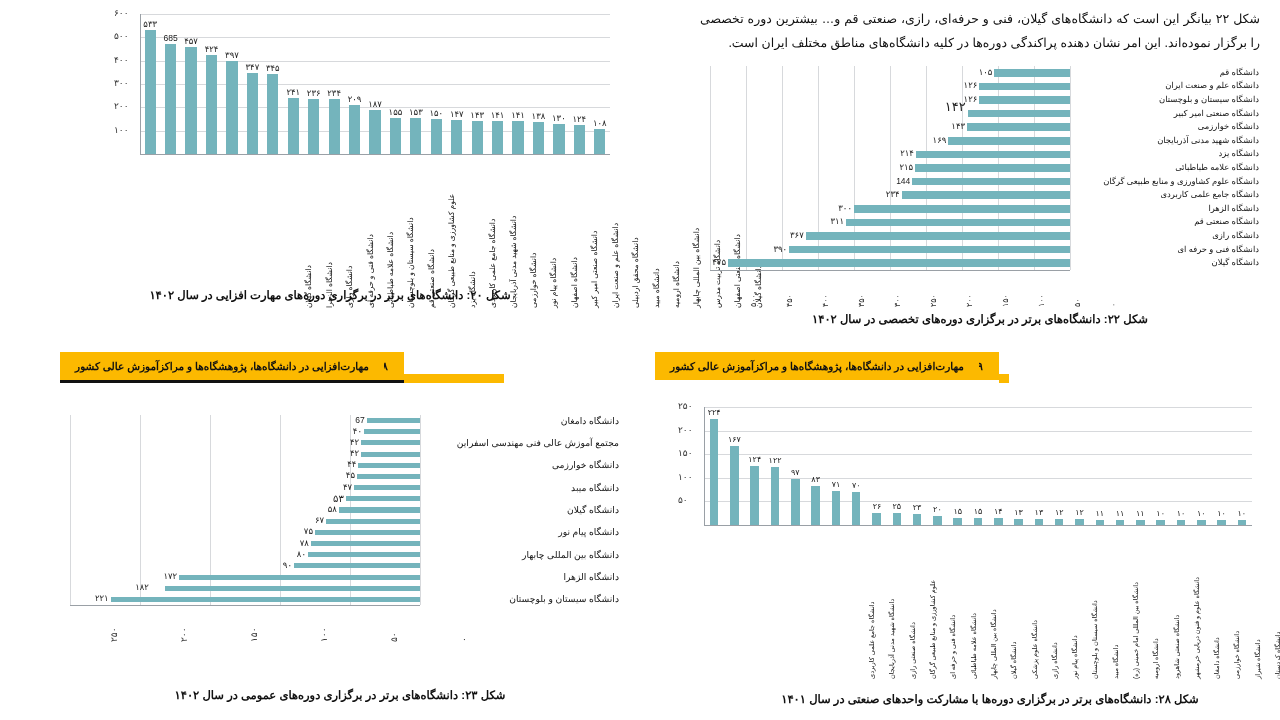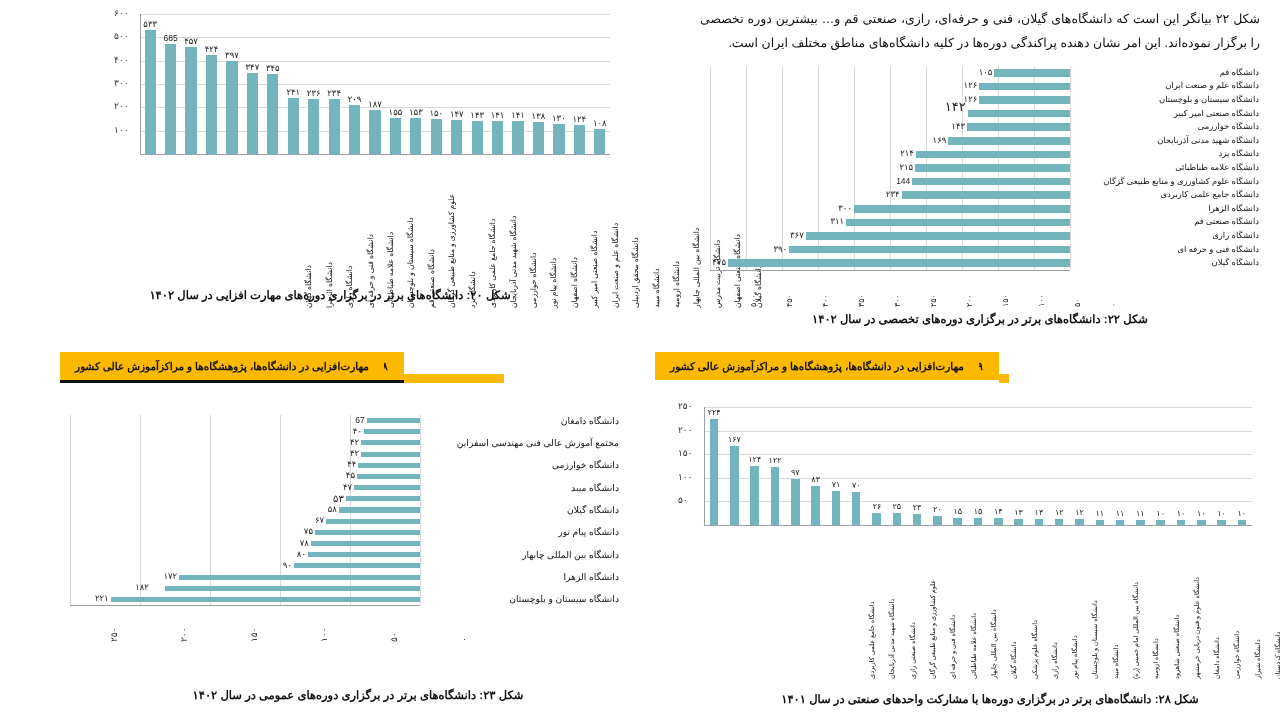--- a/index.html
+++ b/index.html
@@ -275,21 +275,21 @@
     <div class="val-lbl" style="left:204px;top:154.88235294117646px;width:28px;font-size:8.5px;">۹۰</div>
     <div class="bar-h" style="left:119.20000000000002px;top:169.54411764705884px;width:240.79999999999998px;height:5.029411764705882px;"></div>
     <div class="val-lbl" style="left:89.20000000000002px;top:166.05882352941177px;width:28px;text-align:right;font-size:8.5px;">۱۷۲</div>
     <div class="cat-lbl" style="left:364px;top:166.05882352941177px;width:195px;text-align:right;direction:rtl;font-size:9.2px;">دانشگاه الزهرا</div>
     <div class="bar-h" style="left:105.20000000000002px;top:180.72058823529412px;width:254.79999999999998px;height:5.029411764705882px;"></div>
     <div class="val-lbl" style="left:75.20000000000002px;top:177.23529411764704px;width:28px;text-align:left;font-size:8.5px;">۱۸۲</div>
     <div class="bar-h" style="left:50.60000000000002px;top:191.89705882352942px;width:309.4px;height:5.029411764705882px;"></div>
     <div class="val-lbl" style="left:20.600000000000023px;top:188.41176470588235px;width:28px;text-align:right;font-size:8.5px;">۲۲۱</div>
     <div class="cat-lbl" style="left:364px;top:188.41176470588235px;width:195px;text-align:right;direction:rtl;font-size:9.2px;">دانشگاه سیستان و بلوچستان</div>
   </div>
-<div class="caption" style="left:148px;top:688px;width:420px;">شکل ۲۳: دانشگاه‌های برتر در برگزاری دوره‌های عمومی در سال ۱۴۰۲</div>
+<div class="caption" style="left:130px;top:688px;width:420px;">شکل ۲۳: دانشگاه‌های برتر در برگزاری دوره‌های عمومی در سال ۱۴۰۲</div>
 
 <div class="panel" id="chart28" style="left:660px;top:395px;width:600px;height:290px;">
     <div class="grid-line" style="left:44px;top:106.4px;width:548px;height:1px;"></div>
     <div class="tick-label" style="left:18px;top:100.4px;width:24px;text-align:left;">۵۰</div>
     <div class="grid-line" style="left:44px;top:82.8px;width:548px;height:1px;"></div>
     <div class="tick-label" style="left:18px;top:76.8px;width:24px;text-align:left;">۱۰۰</div>
     <div class="grid-line" style="left:44px;top:59.2px;width:548px;height:1px;"></div>
     <div class="tick-label" style="left:18px;top:53.2px;width:24px;text-align:left;">۱۵۰</div>
     <div class="grid-line" style="left:44px;top:35.599999999999994px;width:548px;height:1px;"></div>
     <div class="tick-label" style="left:18px;top:29.599999999999994px;width:24px;text-align:left;">۲۰۰</div>

